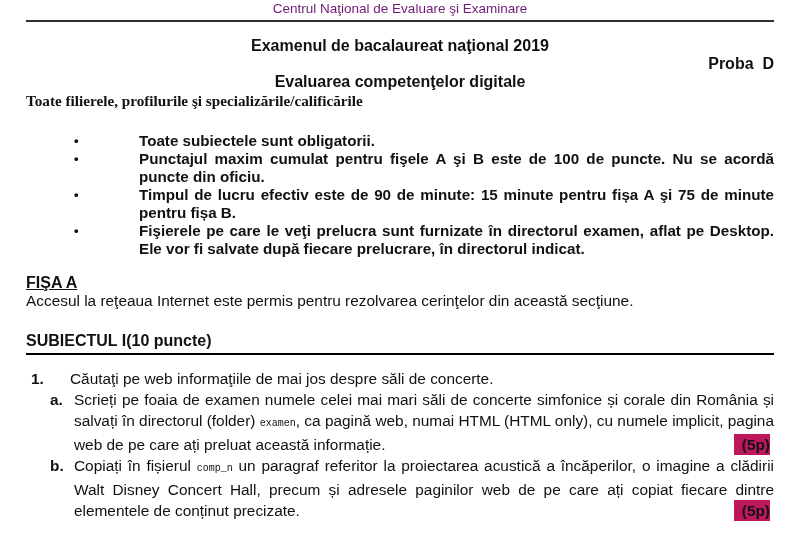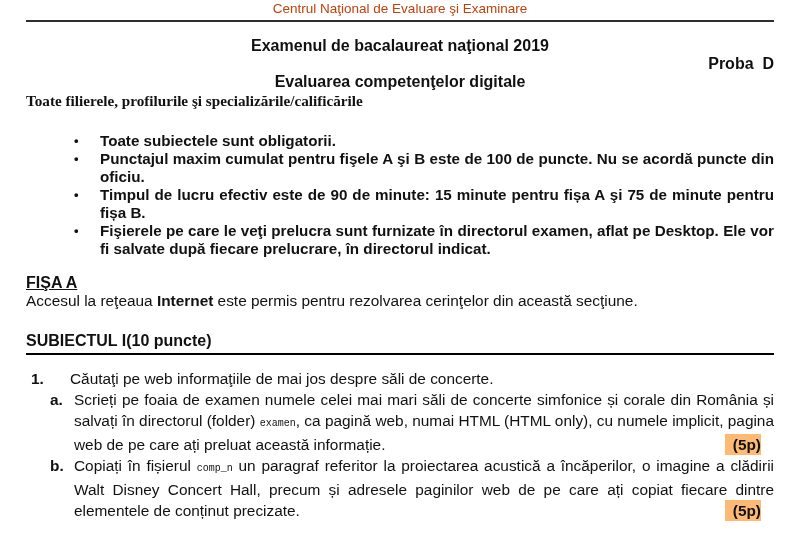--- a/index.html
+++ b/index.html
@@ -8,21 +8,21 @@
     width:800px; height:560px; overflow:hidden;
     font-family:"Liberation Sans", sans-serif;
     color:#111111;
   }
   .page { padding:0 26px; }
 
   
   .org-line {
     text-align:center;
     font-size:13.5px; line-height:18px;
-    color:#c2410c;
+    color:#701a75;
     border-bottom:2px solid #2e2e2e;
     padding-bottom:2px;
     white-space:nowrap;
   }
 
   
   .title-block {
     margin-top:15px;
     text-align:center;
     font-weight:bold;
@@ -41,31 +41,31 @@
     font-weight:bold;
     font-size:15.2px; line-height:18px;
     margin-top:1px;
     font-family:Liberation Serif, serif;
   }
 
   
   .bullet-list { margin-top:22px; font-weight:bold; font-size:15.2px; line-height:18px; }
   .bullet-row { display:flex; }
   .bullet-marker { flex:0 0 26px; margin-left:48px; font-size:13px; }
-  .bullet-text { flex:1; text-align:justify; }
+  .bullet-text { flex:1; text-align:justify;margin-left:39px; }
 
   
   .fisa-section { margin-top:15px; }
   .fisa-heading {
     font-weight:bold; font-size:16px; line-height:19px;
     text-decoration:underline;
     display:inline-block;
   }
   .fisa-intro { font-size:15.4px; line-height:18px; margin-top:0; }
-  .b { font-weight:bold; }
+  .b { font-weight:normal; }
 
   
   .subiect-row {
     display:flex; align-items:flex-end;
     font-weight:bold; font-size:16px; line-height:18px;
     border-bottom:2px solid #000000;
     padding-bottom:3px;
     margin-top:22px;
   }
 
@@ -75,22 +75,22 @@
   .q-num  { flex:0 0 44px; padding-left:5px; font-weight:bold; }
   .q-text { flex:1; }
   .sub-row { display:flex; margin-left:24px; }
   .sub-label { flex:0 0 24px; font-weight:bold; }
   .sub-text { flex:1; text-align:justify; position:relative; }
   .mono {
     font-family:"Liberation Mono", monospace;
     font-weight:normal; font-size:10px;
   }
   .points {
-    position:absolute; right:13px; bottom:0;
-    font-weight:bold; background:#fdba74; padding-left:8px;
+    position:absolute; right:4px; bottom:0;
+    font-weight:bold; background:#be185d; padding-left:8px;
   }
 </style>
 </head>
 <body>
 
 <div class="page">
 
   <div class="org-line">Centrul Naţional de Evaluare şi Examinare</div>
 
   <div class="title-block">

